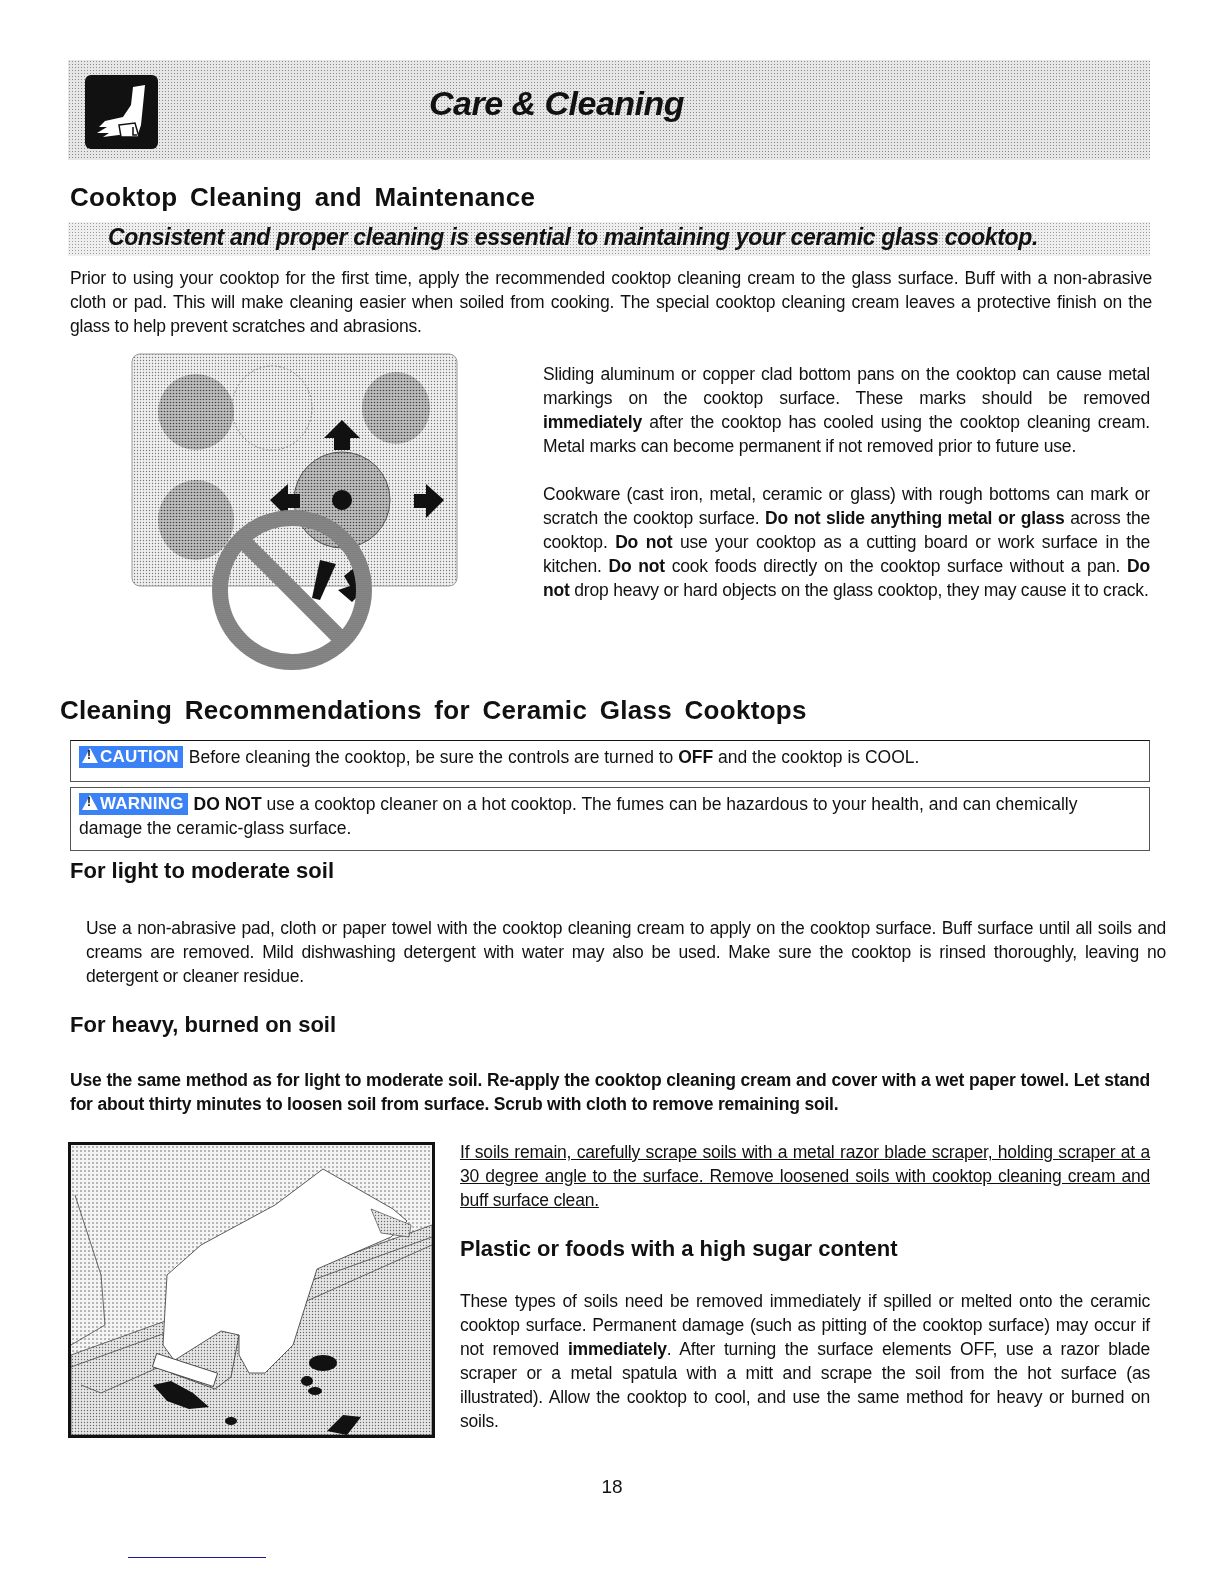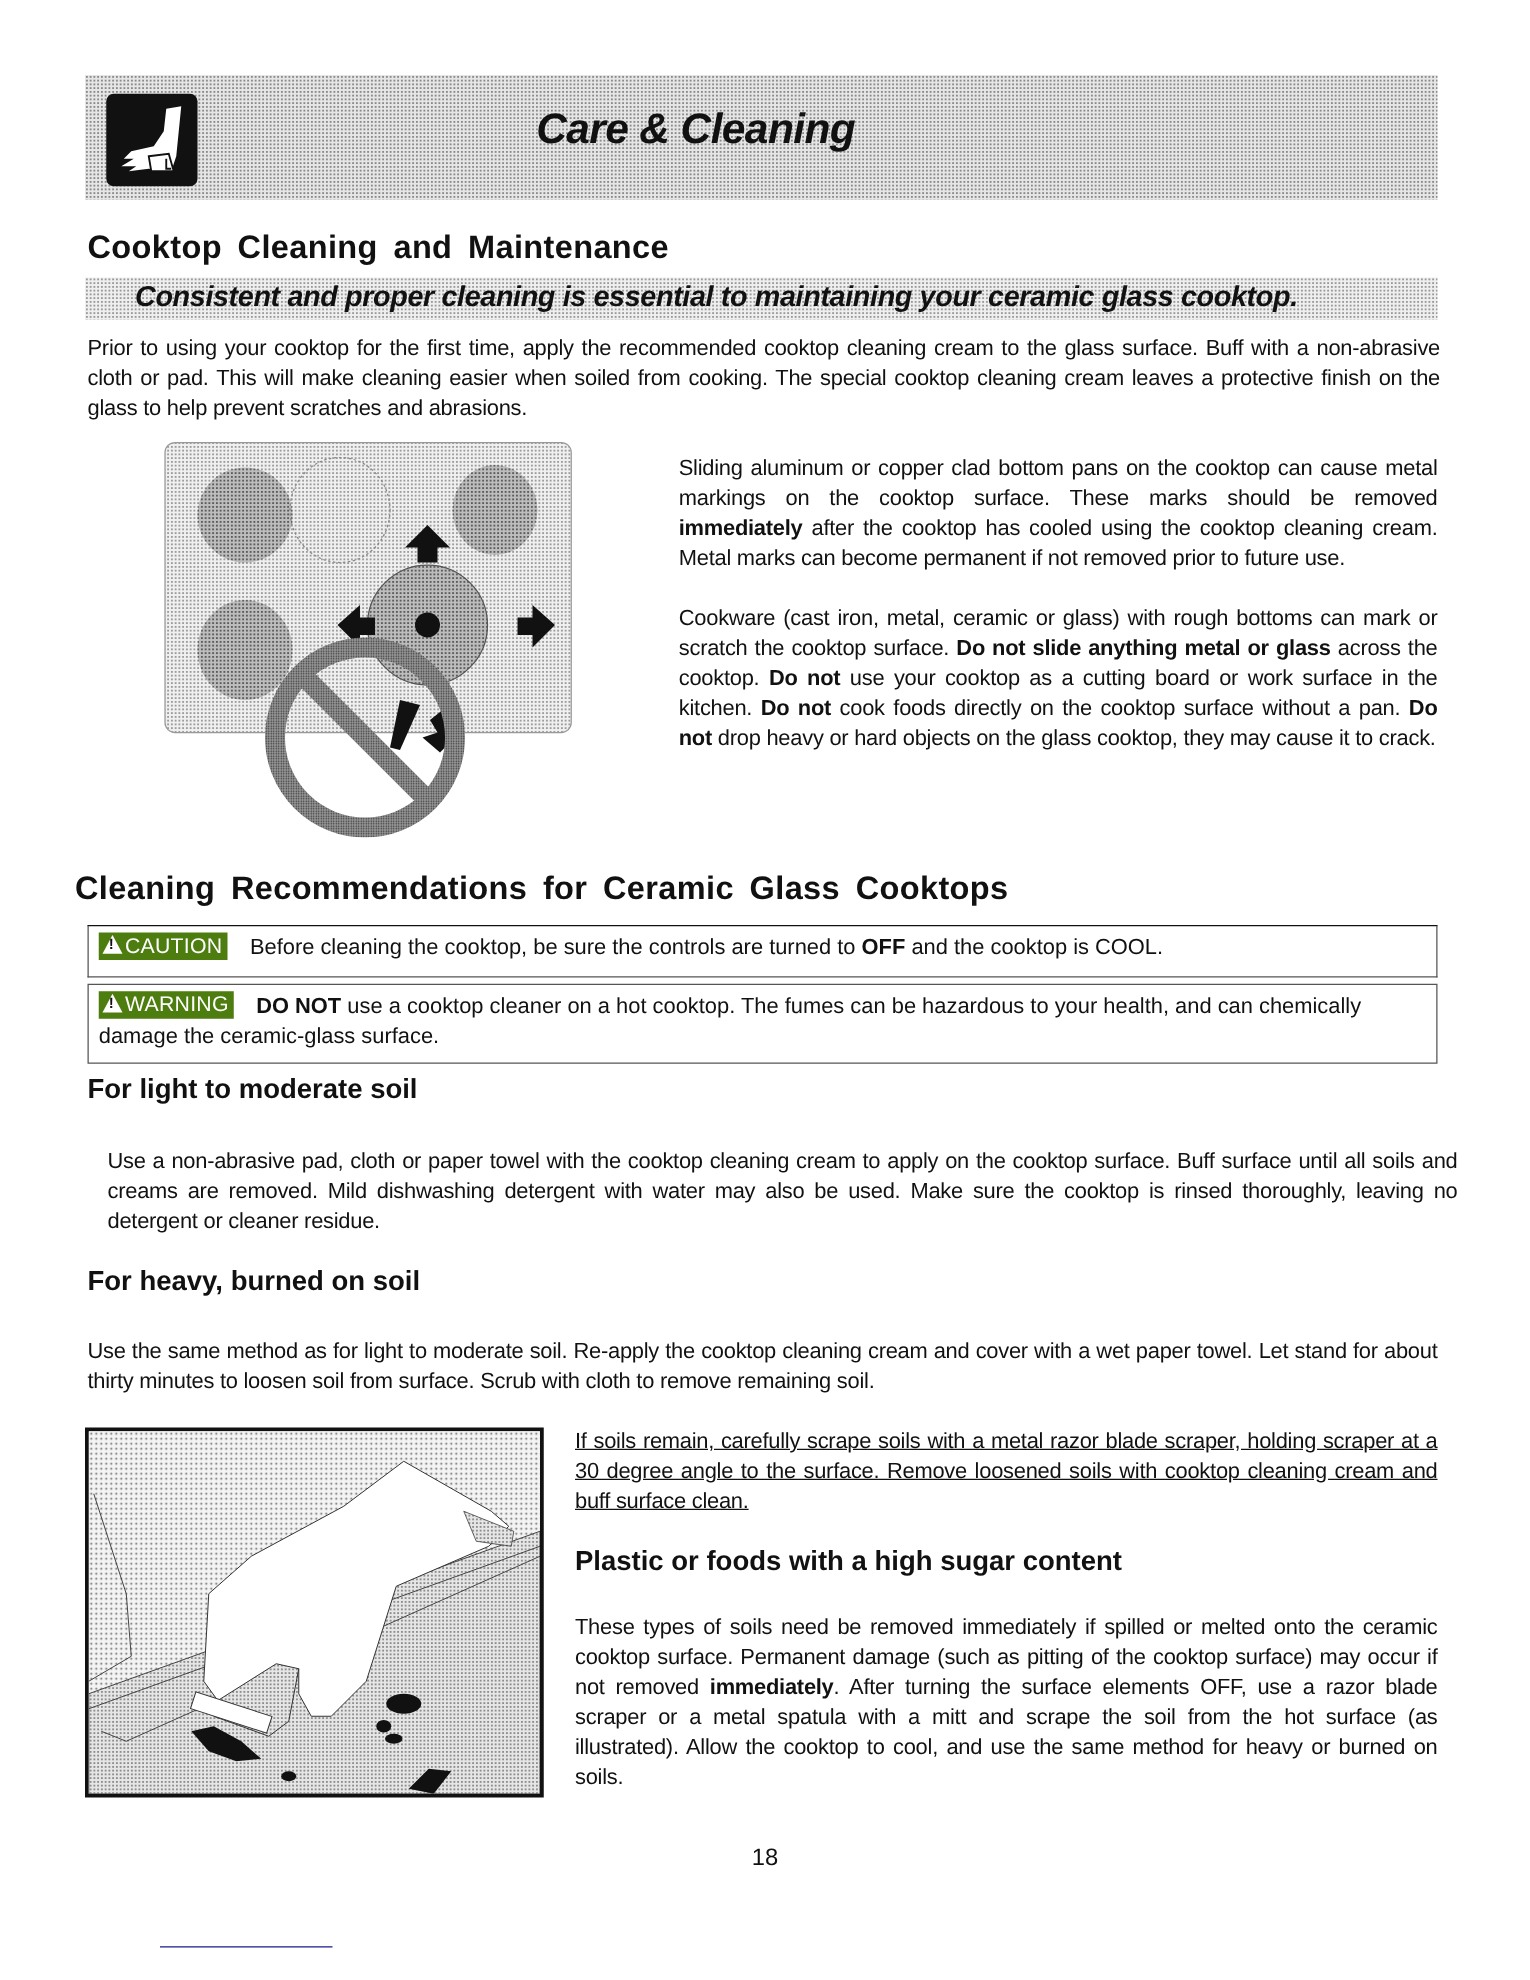--- a/index.html
+++ b/index.html
@@ -42,30 +42,30 @@
   #metal-col { left: 543px; top: 362px; width: 607px; }
   #metal-col p + p { margin-top: 24px; }
   #sec2-title { left: 60px; top: 695px; }
   .notice-box {
     border: 1px solid #555; border-left: 1px solid #555; box-sizing: border-box;
     font-size: 17.5px; line-height: 24px; padding: 4px 6px 2px 8px;
   }
   #caution-box { left: 70px; top: 740px; width: 1080px; height: 42px; border-top: 1.5px solid #111; }
   #warning-box { left: 70px; top: 787px; width: 1080px; height: 64px; }
   .badge {
-    display: inline-block; background: #4d7c0f; color: #fff; font-weight: normal;
-    font-size: 17px; padding: 1px 4px 1px 3px; margin-right: 18px; letter-spacing: 0.2px;
+    display: inline-block; background: #3b82f6; color: #fff; font-weight: bold;
+    font-size: 17px; padding: 1px 4px 1px 3px; margin-right: 6px; letter-spacing: 0.2px;
     vertical-align: 1px; line-height: 20px;
   }
   .badge .tri { display:inline-block; width: 0; height: 0; border-left: 8px solid transparent; border-right: 8px solid transparent; border-bottom: 15px solid #fff; position: relative; margin-right: 2px; vertical-align: -1px; }
   .badge .tri::after { content: "!"; position: absolute; left: -3px; top: 1px; color: #111; font-size: 12px; font-weight: bold; line-height: 13px; }
   #sub1-title { left: 70px; top: 858px; }
   #light-para { left: 86px; top: 916px; width: 1080px; }
   #sub2-title { left: 70px; top: 1012px; }
-  #heavy-para { left: 70px; top: 1068px; width: 1080px; }
+  #heavy-para { left: 70px; top: 1068px; width: 1080px; font-weight: bold; }
   #fig2 { left: 68px; top: 1142px; width: 367px; height: 296px; border: 3px solid #111; box-sizing: border-box; }
   #scrape-para { left: 460px; top: 1140px; width: 690px; text-decoration: underline; }
   #sub3-title { left: 460px; top: 1236px; }
   #sugar-para { left: 460px; top: 1289px; width: 690px; }
   #page-number { left: 0; top: 1476px; width: 1224px; text-align: center; font-size: 19px; }
   #footer-rule { left: 128px; top: 1557px; width: 138px; height: 0; border-top: 1.5px solid #1a1a8a; }
 </style>
 </head>
 <body>
 

